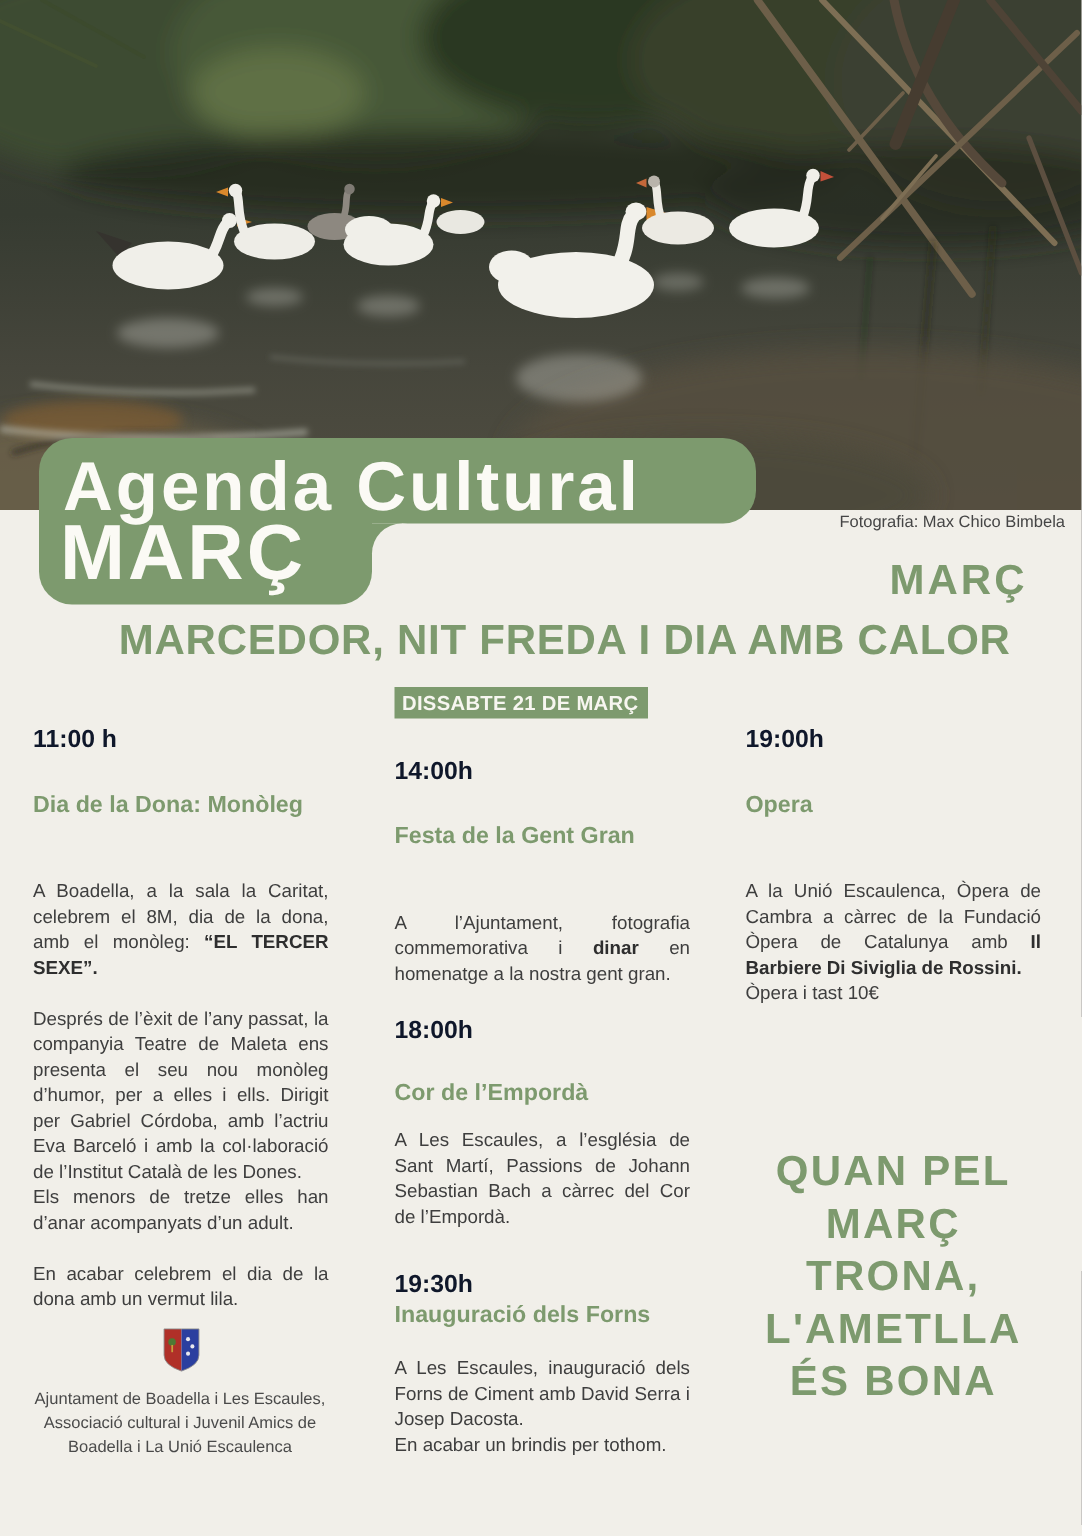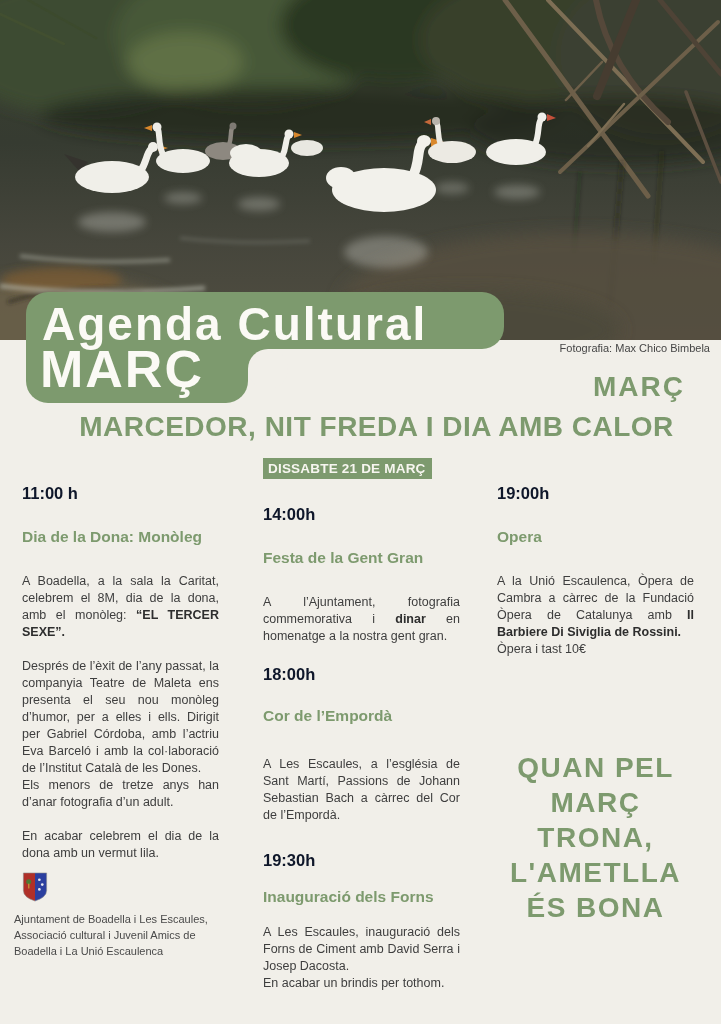--- a/index.html
+++ b/index.html
@@ -31,27 +31,27 @@
 
   
   .col{position:absolute; top:458px; width:197px;}
   .col1{left:22px;} .col2{left:263px;} .col3{left:497px;}
 
   .chip{display:inline-block; background:#7d9a6e; color:#f7f6f0; font-size:13.5px;
     font-weight:bold; letter-spacing:0.2px; padding:3px 6px 3px 5px; white-space:nowrap;}
   .time{margin-top:26px; font-size:16.5px; font-weight:bold; color:#0f172a;}
   .etitle{margin-top:25px; font-size:15.5px; font-weight:bold; color:#7d9a6e;}
   p{margin:0;}
-  .body{margin-top:27px; font-size:12.5px; line-height:17px; color:#3e3e3e; text-align:justify;}
+  .body{margin-top:40px; font-size:12.5px; line-height:17px; color:#3e3e3e; text-align:justify;}
   .b{font-weight:bold; color:#2e2e2e;}
   .mt17{margin-top:17px;} .mt0{margin-top:0;}
-  .t2{margin-top:20px;} .ti2{margin-top:23px;} .p2{margin-top:31px;}
-  .t3{margin-top:27px;} .ti3{margin-top:18px;} .p3{margin-top:18px;}
-
-  .org{margin-top:10px; text-align:left;}
+  .t2{margin-top:20px;} .ti2{margin-top:23px;} .p2{margin-top:14px;}
+  .t3{margin-top:27px;} .ti3{margin-top:2px;} .p3{margin-top:18px;}
+
+  .org{margin-top:10px; text-align:center;}
   .shield{display:inline-block; width:26px; height:31px;}
   .org-text{margin-top:4px; margin-left:-8px; width:212px; font-size:11px; line-height:16px; color:#4a4a4a;}
   .lines{white-space:pre-line;}
 
   .quote{margin-top:92px; text-align:center; font-size:28px; font-weight:bold;
     letter-spacing:1.5px; line-height:35px; color:#7d9a6e;}
 </style>
 </head>
 <body>
 
@@ -168,21 +168,21 @@
 
   <div class="caption">Fotografia: Max Chico Bimbela</div>
   <div class="month">MARÇ</div>
   <div class="subtitle">MARCEDOR, NIT FREDA I DIA AMB CALOR</div>
 
   <div class="col col1">
     <div class="time">11:00 h</div>
     <div class="etitle">Dia de la Dona: Monòleg</div>
     <p class="body"><span>A Boadella, a la sala la Caritat, celebrem el 8M, dia de la dona, amb el monòleg: </span><span class="b">“EL TERCER SEXE”.</span></p>
     <p class="body mt17">Després de l’èxit de l’any passat, la companyia Teatre de Maleta ens presenta el seu nou monòleg d’humor, per a elles i ells. Dirigit per Gabriel Córdoba, amb l’actriu Eva Barceló i amb la col·laboració de l’Institut Català de les Dones.</p>
-    <p class="body mt0">Els menors de tretze anys han d’anar fotografia d’un adult.</p>
+    <p class="body mt0">Els menors de tretze elles han d’anar acompanyats d’un adult.</p>
     <p class="body mt17">En acabar celebrem el dia de la dona amb un vermut lila.</p>
 
     <div class="org">
       <svg class="shield" viewBox="0 0 26 32" aria-hidden="true">
         <path d="M13,1 L1,1 L1,19 Q1,26 13,30 Z" fill="#b03028"></path>
         <path d="M13,1 L25,1 L25,19 Q25,26 13,30 Z" fill="#2b3f9f"></path>
         <circle cx="6.5" cy="10" r="2.6" fill="#4e7a34"></circle>
         <rect x="6" y="12" width="1.2" height="5" fill="#c8a03c"></rect>
         <circle cx="17.5" cy="8" r="1.4" fill="#e8e8ee"></circle>
         <circle cx="20.5" cy="13" r="1.4" fill="#e8e8ee"></circle>

